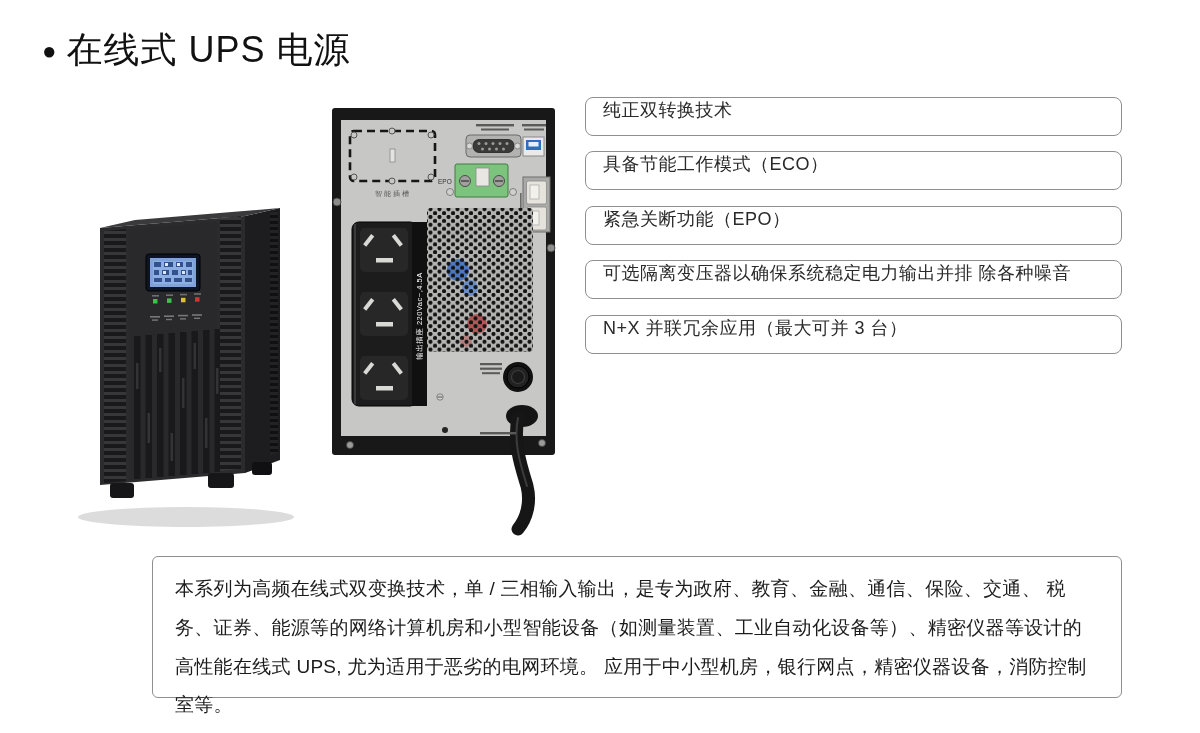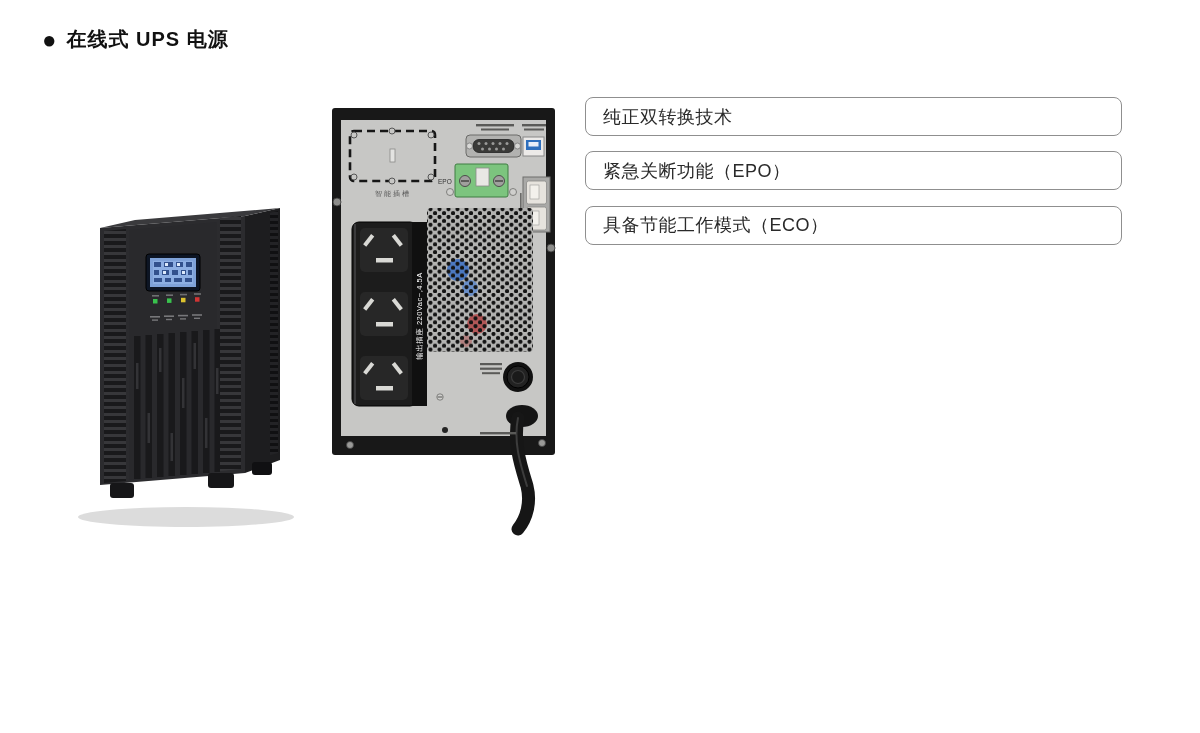--- a/index.html
+++ b/index.html
@@ -3,26 +3,26 @@
 <meta charset="utf-8">
 <style>
   * { margin:0; padding:0; box-sizing:border-box; }
   html,body { background:#ffffff; }
   body { font-family:"Liberation Sans", sans-serif; }
   .page { position:relative; width:1200px; height:733px; background:#ffffff; overflow:hidden; }
 
   
   .title-row { position:absolute; left:42px; top:26px; display:flex; align-items:center; }
   .title-bullet { font-size:24px; color:#111; margin-right:10px; line-height:1; }
-  .title-text { font-size:20px; font-weight:bold; color:#111; letter-spacing:1px; }
+  .title-text { font-size:36px; font-weight:normal; color:#111; letter-spacing:1px; }
 
   
   .features { position:absolute; left:585px; top:97px; width:537px; display:flex; flex-direction:column; gap:15.4px; }
   .feature-box { height:39px; border:1.5px solid #8f8f8f; border-radius:8px; background:#fff;
-                 display:flex; align-items:center; padding-left:17px; }
+                 display:flex; padding-left:17px; }
   .feature-box span { font-size:18px; color:#2a2a2a; letter-spacing:0.5px; }
 
   
   .desc-box { position:absolute; left:152px; top:556px; width:970px; height:142px;
               border:1.5px solid #8f8f8f; border-radius:6px; background:#fff;
               padding:13px 26px 0 22px; }
   .desc-box p { font-size:19px; line-height:38.8px; color:#1c1c1c; letter-spacing:0.3px; }
 
   .img-front { position:absolute; left:58px; top:183px; }
   .img-back  { position:absolute; left:320px; top:98px; }
@@ -288,21 +288,30 @@
       <path d="M198,320 C193,345 201,368 207,388" fill="none" stroke="#3c3c3c" stroke-width="2" stroke-linecap="round"></path>
       <rect x="160" y="334" width="36" height="2.4" fill="#5a5a58"></rect>
     </g>
   </svg>
 
   <div class="features">
     <div class="feature-box">
         <span>纯正双转换技术</span>
       </div>
     <div class="feature-box">
+        <span>具备节能工作模式（ECO）</span>
+      </div>
+    <div class="feature-box">
         <span>紧急关断功能（EPO）</span>
       </div>
     <div class="feature-box">
-        <span>具备节能工作模式（ECO）</span>
+        <span>可选隔离变压器以确保系统稳定电力输出并排 除各种噪音</span>
+      </div>
+    <div class="feature-box">
+        <span>N+X 并联冗余应用（最大可并 3 台）</span>
       </div>
   </div>
 
+  <div class="desc-box">
+    <p>本系列为高频在线式双变换技术，单 / 三相输入输出，是专为政府、教育、金融、通信、保险、交通、 税务、证券、能源等的网络计算机房和小型智能设备（如测量装置、工业自动化设备等）、精密仪器等设计的高性能在线式 UPS, 尤为适用于恶劣的电网环境。 应用于中小型机房，银行网点，精密仪器设备，消防控制室等。</p>
+  </div>
 
 </div>
 
 </body></html>

